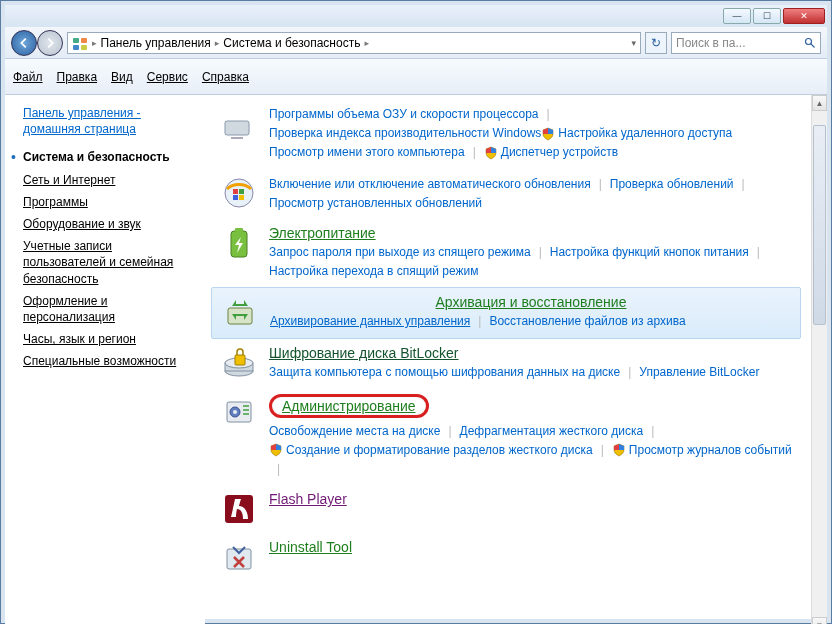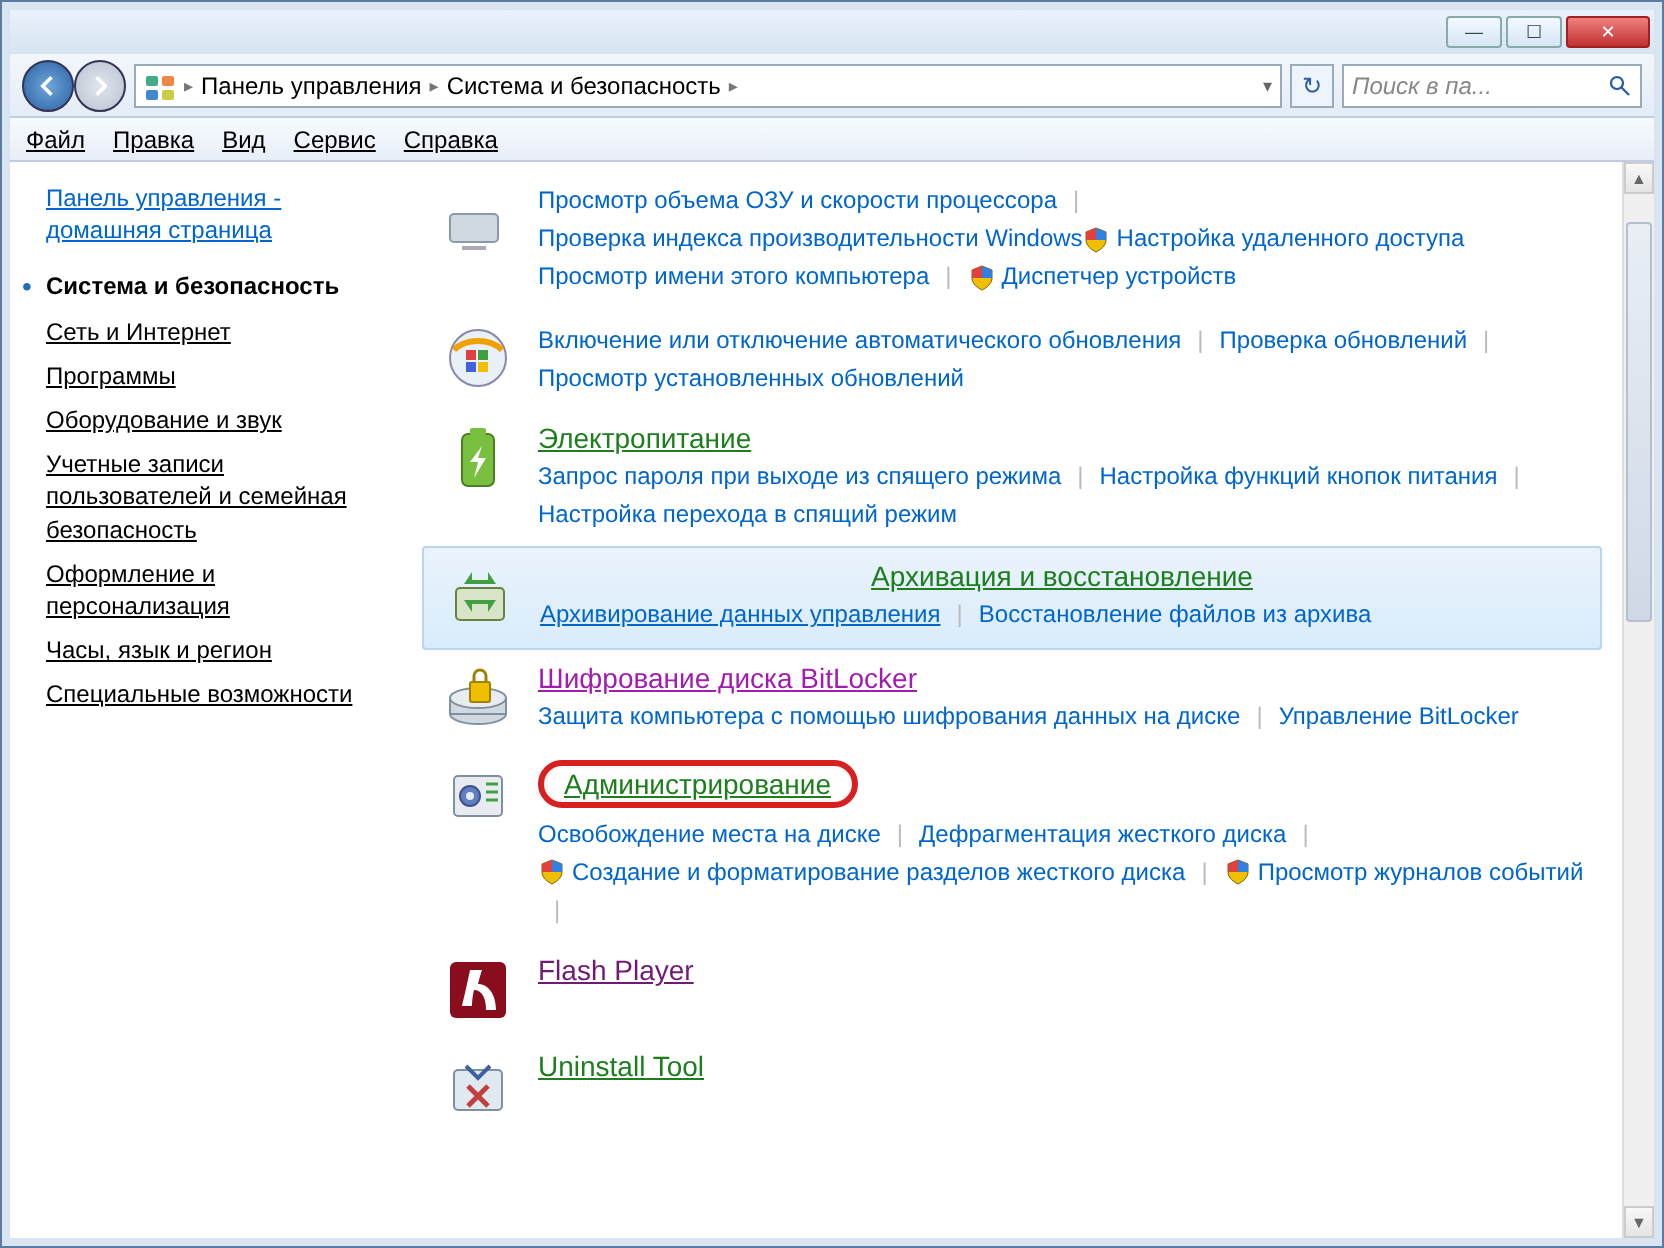--- a/index.html
+++ b/index.html
@@ -11,22 +11,22 @@
   .tbtn.close { background: linear-gradient(#f08080,#c13030); border-color:#a02020; color:#fff; width:42px; }
   .navbar { height: 32px; background: linear-gradient(#f3f7fb,#e4ecf7); display:flex; align-items:center; padding: 0 6px; gap:4px; border-bottom:1px solid #c0cde0; }
   .navbtns { display:flex; gap:0; }
   .navcircle { width:26px; height:26px; border-radius:50%; background: radial-gradient(#6fa8dc,#2a5e9e); display:flex; align-items:center; justify-content:center; color:#fff; font-size:13px; border:1px solid #335; }
   .navcircle.disabled { background: radial-gradient(#e0e6ed,#b8c2cf); color:#eee; }
   .address { flex:1; height:22px; background:#fff; border:1px solid #9ab; display:flex; align-items:center; padding:0 4px; gap:4px; }
   .crumb { color:#000; display:flex; align-items:center; gap:4px; }
   .crumb-sep { color:#777; font-size:9px; }
   .addr-icon { width:16px; height:16px; display:inline-block; }
   .refresh { width:22px; height:22px; border:1px solid #9ab; background:#eef4fb; display:flex; align-items:center; justify-content:center; color:#2a5e9e; font-size:12px; }
-  .search { width:150px; height:22px; border:1px solid #9ab; background:#fff; display:flex; align-items:center; padding:0 4px; color:#888; font-style:italic; gap:4px; }
-  .menubar { height:22px; background: linear-gradient(#f7fbff,#e8eef7); border-bottom:1px solid #c0cde0; display:flex; align-items:center; padding:0 8px; gap:14px; }
+  .search { width:150px; height:22px; border:1px solid #9ab; background:#fff; display:flex; align-items:center; padding:0 4px; color:#888; gap:4px; }
+  .menubar { height:36px; background: linear-gradient(#f7fbff,#e8eef7); border-bottom:1px solid #c0cde0; display:flex; align-items:center; padding:0 8px; gap:14px; }
   .menuitem { color:#000; }
   .menuitem .ul { text-decoration: underline; }
   .body { display:flex; height: calc(100% - 22px - 32px - 22px); }
   .sidebar { width:200px; padding:10px 14px 10px 18px; background:#fff; }
   .side-home { color:#0066cc; text-decoration:underline; line-height:1.35; margin-bottom:12px; }
   .side-list { list-style:none; }
   .side-list li { margin: 6px 0; }
   .side-list a { color:#000000; text-decoration:underline; line-height:1.35; display:inline-block; }
   .side-list li.active { position:relative; }
   .side-list li.active::before { content:"•"; color:#1f6fbf; position:absolute; left:-12px; top:0; font-size:14px; }
@@ -129,21 +129,21 @@
 
       <div class="section">
         <div class="secicon">
           <svg viewBox="0 0 36 36">
                   <rect x="4" y="16" width="24" height="14" rx="2" fill="#d0d8e0" stroke="#8899aa"></rect>
                   <rect x="10" y="32" width="12" height="2" fill="#aab"></rect>
                 </svg>
         </div>
         <div class="secbody">
           <div class="links">
-            <a class="lnk">Просмотр объема ОЗУ и скорости процессора</a>
+            <a class="lnk">Программы объема ОЗУ и скорости процессора</a>
                   <span class="sep">|</span>
             <a class="lnk">Проверка индекса производительности Windows</a>
                   <br>
             <a class="lnk">
                     <span class="shield"><svg viewBox="0 0 14 14">
                         <path d="M7 1 L12 3 V7 C12 10 9 12 7 13 C5 12 2 10 2 7 V3 Z" fill="#f0c000" stroke="#806000" stroke-width="0.5"></path>
                         <path d="M7 1 L12 3 V7 L7 7 Z" fill="#3080e0"></path>
                         <path d="M7 7 L2 7 V3 L7 1 Z" fill="#e04040"></path>
                       </svg></span>
                     <span>Настройка удаленного доступа</span>
@@ -230,21 +230,21 @@
         <div class="secicon">
           <svg viewBox="0 0 36 36">
                   <ellipse cx="18" cy="26" rx="14" ry="5" fill="#d0d8e0" stroke="#8090a0"></ellipse>
                   <rect x="4" y="18" width="28" height="8" fill="#d0d8e0" stroke="#8090a0"></rect>
                   <ellipse cx="18" cy="18" rx="14" ry="5" fill="#e8ecf0" stroke="#8090a0"></ellipse>
                   <rect x="14" y="10" width="10" height="10" rx="1" fill="#f0c000" stroke="#a08000"></rect>
                   <path d="M16 10 V7 a3 3 0 0 1 6 0 V10" stroke="#a08000" stroke-width="1.5" fill="none"></path>
                 </svg>
         </div>
         <div class="secbody">
-          <div class="sectitle"><a href="#" style="color:#a21caf">Шифрование диска BitLocker</a></div>
+          <div class="sectitle"><a href="#" style="color:#14532d">Шифрование диска BitLocker</a></div>
           <div class="links">
             <a class="lnk">Защита компьютера с помощью шифрования данных на диске</a>
                   <span class="sep">|</span>
                   <br>
             <a class="lnk">Управление BitLocker</a>
           </div>
         </div>
       </div>
 
       <div class="section">

